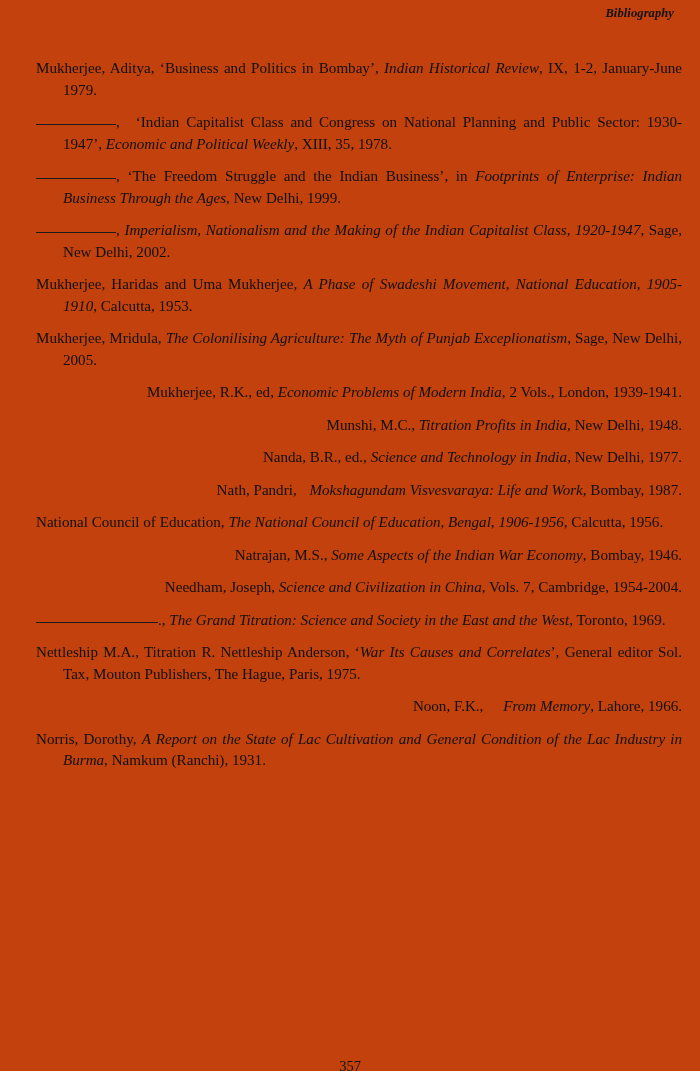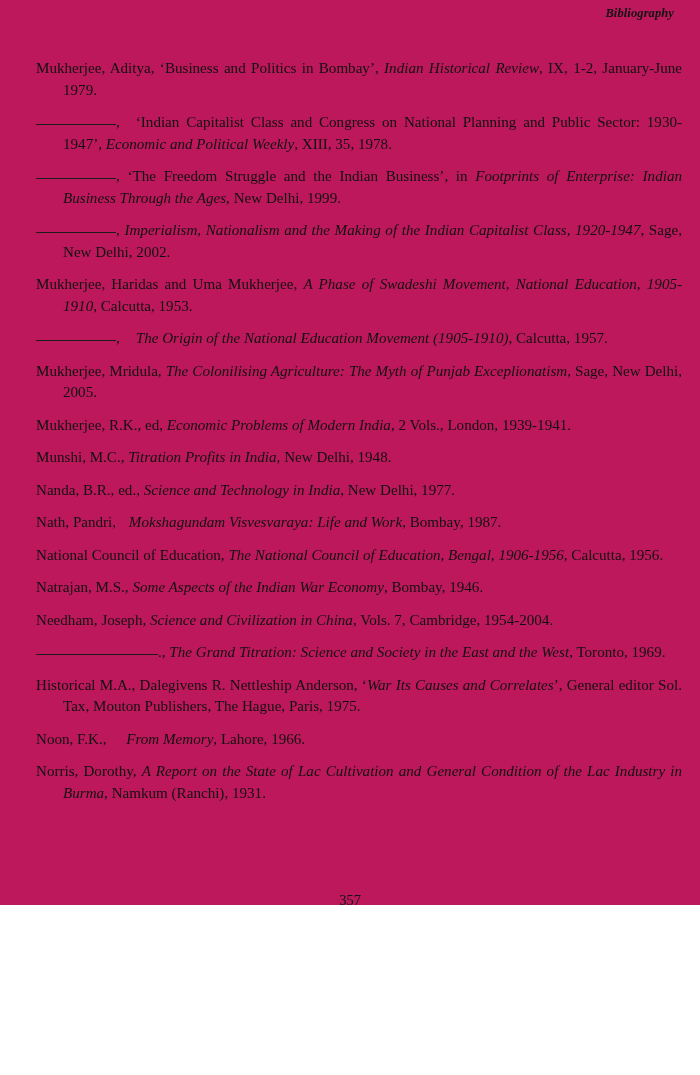--- a/index.html
+++ b/index.html
@@ -8,22 +8,22 @@
     padding: 0;
     background: #ffffff;
   }
   body {
     font-family: "Liberation Serif", "DejaVu Serif", serif;
     color: #101010;
   }
   .page {
     position: relative;
     width: 700px;
-    height: 905px;
-    background: #be185d;
+    height: 1071px;
+    background: #c2410c;
     overflow: hidden;
     box-sizing: border-box;
     padding-left: 32px;
   }
   
   .running-head {
     position: absolute;
     top: 6px;
     right: 26px;
     font-style: italic;
@@ -46,21 +46,21 @@
     margin: 0 0 11px 0;
     padding-left: 27px;
     text-indent: -27px;
     text-align: justify;
     -webkit-hyphens: none;
     hyphens: none;
     word-spacing: 0px;
   }
   
   .entry.flush {
-    text-align: left;
+    text-align: right;
   }
   .entry i, .entry em {
     font-style: italic;
   }
   
   .dash-rule {
     display: inline-block;
     width: 80px;
     border-bottom: 1.4px solid #1b1b1b;
     vertical-align: 2px;
@@ -94,30 +94,29 @@
 <div class="page">
 
   <div class="running-head">Bibliography</div>
 
   <div class="biblio">
       <p class="entry"><span>Mukherjee, Aditya, ‘Business and Politics in Bombay’, </span><i>Indian Historical Review</i><span>, IX, 1-2, January-June 1979.</span></p>
       <p class="entry"><span class="dash-rule"></span><span>,</span><span class="sp-wide"></span><span>‘Indian Capitalist Class and Congress on National Planning and Public Sector: 1930-1947’, </span><i>Economic and Political Weekly</i><span>, XIII, 35, 1978.</span></p>
       <p class="entry"><span class="dash-rule"></span><span>, ‘The Freedom Struggle and the Indian Business’, in </span><i>Footprints of Enterprise: Indian Business Through the Ages</i><span>, New Delhi, 1999.</span></p>
       <p class="entry"><span class="dash-rule"></span><span>, </span><i>Imperialism, Nationalism and the Making of the Indian Capitalist Class, 1920-1947</i><span>, Sage, New Delhi, 2002.</span></p>
       <p class="entry"><span>Mukherjee, Haridas and Uma Mukherjee, </span><i>A Phase of Swadeshi Movement, National Education, 1905-1910</i><span>, Calcutta, 1953.</span></p>
-      <p class="entry"><span class="dash-rule"></span><span>,</span><span class="sp-wide"></span><i>The Origin of the National Education Movement (1905-1910)</i><span>, Calcutta, 1957.</span></p>
       <p class="entry"><span>Mukherjee, Mridula, </span><i>The Colonilising Agriculture: The Myth of Punjab Exceplionatism</i><span>, Sage, New Delhi, 2005.</span></p>
       <p class="entry flush"><span>Mukherjee, R.K., ed, </span><i>Economic Problems of Modern India</i><span>, 2 Vols., London, 1939-1941.</span></p>
       <p class="entry flush"><span>Munshi, M.C., </span><i>Titration Profits in India,</i><span> New Delhi, 1948.</span></p>
       <p class="entry flush"><span>Nanda, B.R., ed., </span><i>Science and Technology in India</i><span>, New Delhi, 1977.</span></p>
       <p class="entry flush"><span>Nath, Pandri, </span><span class="sp"></span><i>Mokshagundam Visvesvaraya: Life and Work</i><span>, Bombay, 1987.</span></p>
       <p class="entry"><span>National Council of Education, </span><i>The National Council of Education, Bengal, 1906-1956</i><span>, Calcutta, 1956.</span></p>
       <p class="entry flush"><span>Natrajan, M.S., </span><i>Some Aspects of the Indian War Economy</i><span>, Bombay, 1946.</span></p>
       <p class="entry flush"><span>Needham, Joseph, </span><i>Science and Civilization in China</i><span>,  Vols. 7, Cambridge, 1954-2004.</span></p>
       <p class="entry"><span class="dash-rule long"></span><span>., </span><i>The Grand Titration: Science and Society in the East and the West</i><span>, Toronto, 1969.</span></p>
-      <p class="entry"><span>Historical M.A., Dalegivens R. Nettleship Anderson, ‘</span><i>War Its Causes and Correlates</i><span>’, General editor Sol. Tax, Mouton Publishers, The Hague, Paris, 1975.</span></p>
+      <p class="entry"><span>Nettleship M.A., Titration R. Nettleship Anderson, ‘</span><i>War Its Causes and Correlates</i><span>’, General editor Sol. Tax, Mouton Publishers, The Hague, Paris, 1975.</span></p>
       <p class="entry flush"><span>Noon, F.K., </span><span class="sp-wide"></span><i>From Memory</i><span>, Lahore, 1966.</span></p>
       <p class="entry"><span>Norris, Dorothy, </span><i>A Report on the State of Lac Cultivation and General Condition of the Lac Industry in Burma</i><span>, Namkum (Ranchi), 1931.</span></p>
     </div>
 
   <div class="folio">357</div>
 
 </div>
 
 </body></html>

